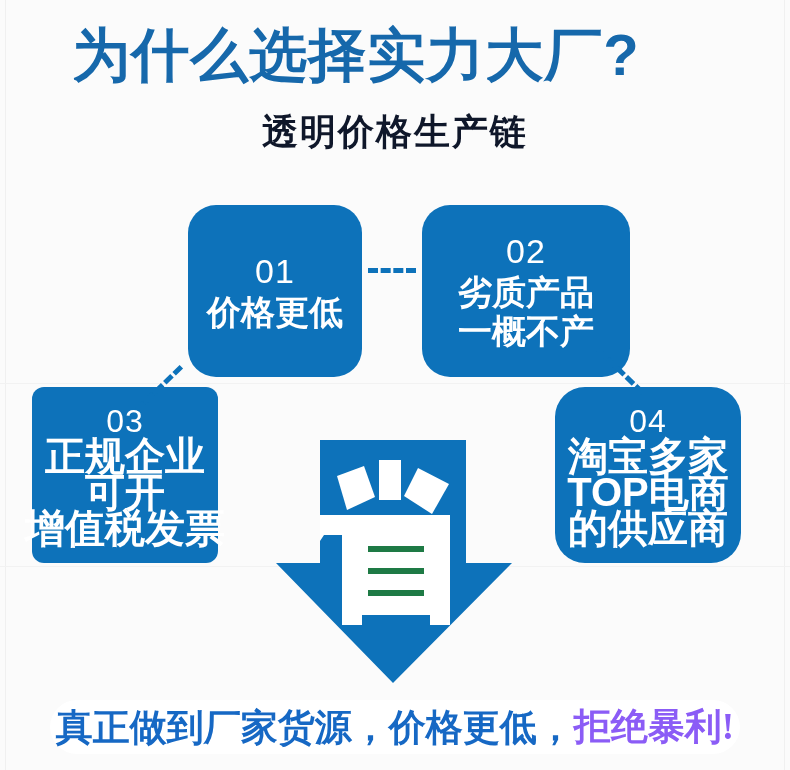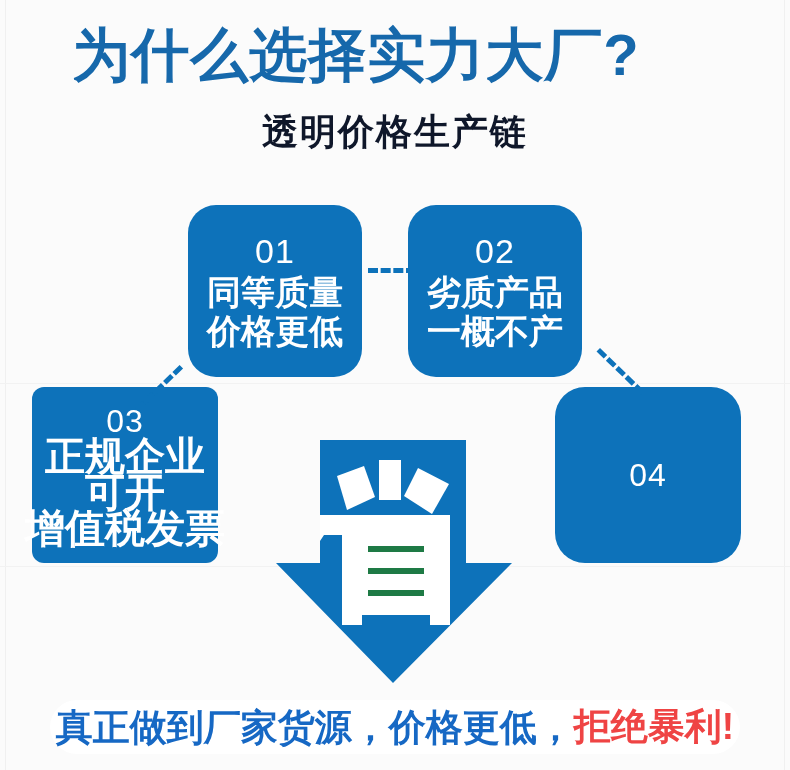--- a/index.html
+++ b/index.html
@@ -81,21 +81,21 @@
   .card .lines {
     font-size: 34px;
     line-height: 39px;
     font-weight: bold;
     letter-spacing: 0px;
     white-space: nowrap;
   }
   .card .lines div { white-space: nowrap; }
 
   #card-01 { left: 188px; top: 205px; width: 174px; height: 172px; }
-  #card-02 { left: 408px; top: 205px; width: 174px; height: 172px; }
+  #card-02 { left: 422px; top: 205px; width: 208px; height: 172px; }
   #card-03 { left: 32px;  top: 387px; width: 186px; height: 176px; border-radius: 12px; }
   #card-04 { left: 555px; top: 387px; width: 186px; height: 176px; border-radius: 30px; }
 
   #card-03 .num, #card-04 .num { font-size: 32px; line-height: 34px; margin-bottom: 0; }
   #card-03 .lines, #card-04 .lines { font-size: 40px; line-height: 36px; }
 
   
   .dash-h {
     position: absolute;
     left: 368px; top: 268px;
@@ -137,43 +137,42 @@
     font-weight: bold;
     color: #1668c4;
     letter-spacing: 0px;
     font-family: "DejaVu Serif", "Liberation Serif", serif;
     text-align: center;
   }
   .banner .txt-red {
     font-size: 37px;
     line-height: 46px;
     font-weight: bold;
-    color: #ef4444;
+    color: #8b5cf6;
     letter-spacing: 0px;
-    font-family: Liberation Sans, sans-serif;
+    font-family: Liberation Serif, serif;
   }
 </style>
 </head>
 <body>
 
 <div id="poster">
 
   <div class="edge-left"></div>
   <div class="edge-right"></div>
   <div class="band" style="top:383px;"></div>
   <div class="band" style="top:566px;"></div>
 
   <div class="title">为什么选择实力大厂?</div>
 
   <div class="subtitle">透明价格生产链</div>
 
   <div class="card" id="card-01">
     <div class="num">01</div>
     <div class="lines">
-      <div>同等质量</div>
       <div>价格更低</div>
     </div>
   </div>
 
   <div class="card" id="card-02">
     <div class="num">02</div>
     <div class="lines">
       <div>劣质产品</div>
       <div>一概不产</div>
     </div>
@@ -183,20 +182,25 @@
     <div class="num">03</div>
     <div class="lines">
       <div>正规企业</div>
       <div>可开</div>
       <div>增值税发票</div>
     </div>
   </div>
 
   <div class="card" id="card-04">
     <div class="num">04</div>
+    <div class="lines">
+      <div>淘宝多家</div>
+      <div>TOP电商</div>
+      <div>的供应商</div>
+    </div>
   </div>
 
   <div class="dash-h"></div>
   <div class="dash-d" id="dash-left"></div>
   <div class="dash-d" id="dash-right"></div>
 
   <div class="arrow">
     <svg width="236" height="243" viewBox="0 0 236 243" xmlns="http://www.w3.org/2000/svg">
       <defs>
         <clipPath id="arrowclip">

